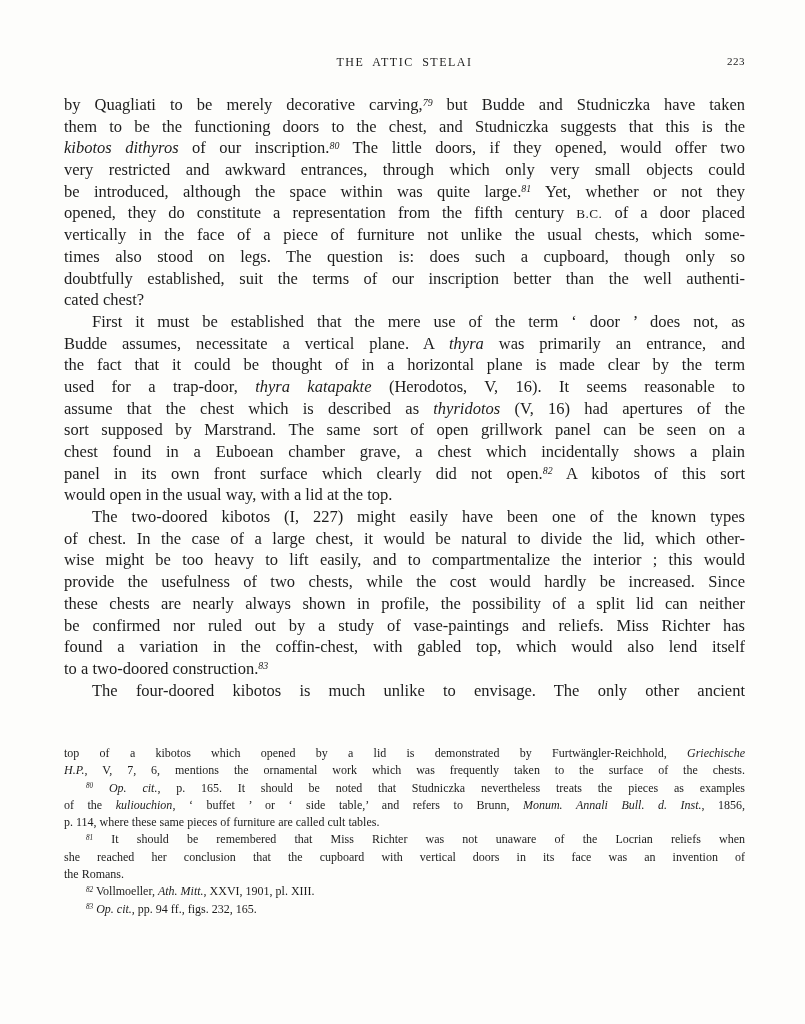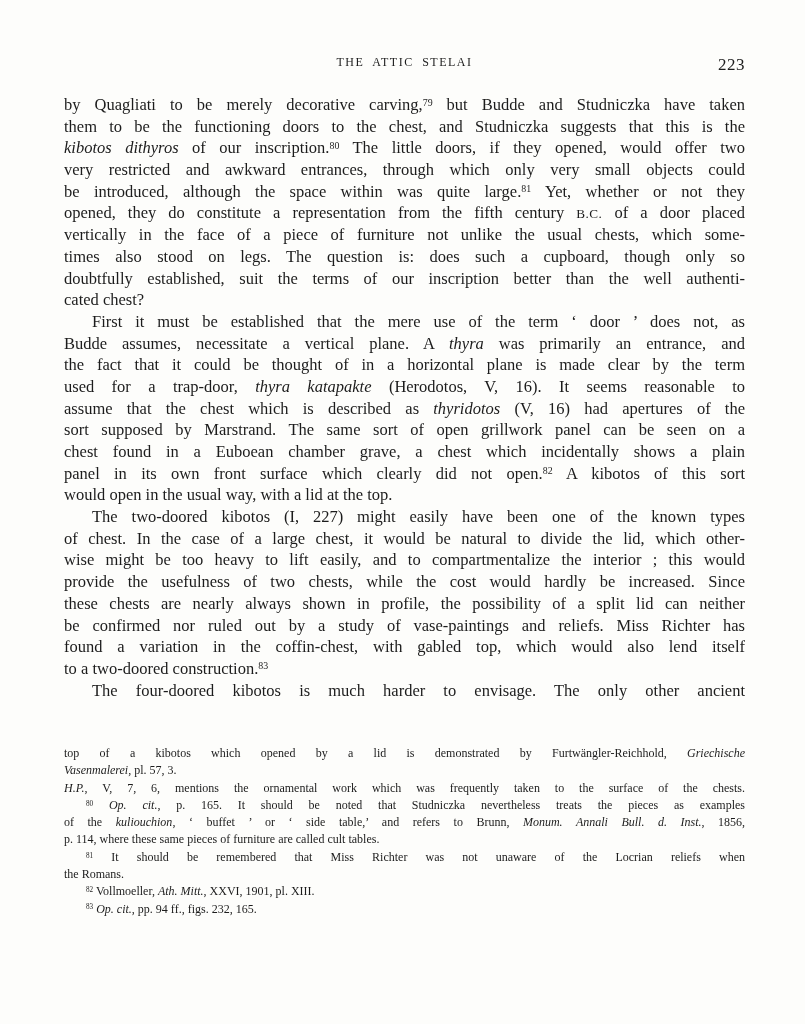--- a/index.html
+++ b/index.html
@@ -27,21 +27,21 @@
     display: block;
     text-align: center;
     font-size: 12px;
     letter-spacing: 1.5px;
     word-spacing: 4px;
   }
   .pagenum {
     position: absolute;
     right: 0;
     top: 0;
-    font-size: 17px;
+    font-size: 11px;
     letter-spacing: 0.5px;
   }
   .bodytext {
     position: absolute;
     top: 94px;
     left: 64px;
     width: 681px;
     font-size: 16.5px;
   }
   .bodytext .line {
@@ -68,20 +68,21 @@
   }
   .line.j { text-align-last: justify; }
   .it { font-style: italic; }
   .sc { font-size: 80%; letter-spacing: 0.5px; }
   sup {
     font-size: 60%;
     line-height: 0;
     position: relative;
     top: -0.45em;
     vertical-align: baseline;
+    font-style: italic;
   }
 </style>
 </head>
 <body>
 
 <div class="page">
   <div class="runhead">
     <span class="runtitle">THE ATTIC STELAI</span>
     <span class="pagenum">223</span>
   </div>
@@ -113,38 +114,38 @@
         <div class="line j ind"><span>The two-doored kibotos (I, 227) might easily have been one of the known types</span></div>
         <div class="line j"><span>of chest. In the case of a large chest, it would be natural to divide the lid, which other-</span></div>
         <div class="line j"><span>wise might be too heavy to lift easily, and to compartmentalize the interior ; this would</span></div>
         <div class="line j"><span>provide the usefulness of two chests, while the cost would hardly be increased. Since</span></div>
         <div class="line j"><span>these chests are nearly always shown in profile, the possibility of a split lid can neither</span></div>
         <div class="line j"><span>be confirmed nor ruled out by a study of vase-paintings and reliefs. Miss Richter has</span></div>
         <div class="line j"><span>found a variation in the coffin-chest, with gabled top, which would also lend itself</span></div>
         <div class="line"><span>to a two-doored construction.</span><sup>83</sup></div>
       </div>
       <div>
-        <div class="line j ind"><span>The four-doored kibotos is much harder to envisage. The only other ancient</span></div>
+        <div class="line j ind"><span>The four-doored kibotos is much unlike to envisage. The only other ancient</span></div>
       </div>
     </div>
   <div class="footnotes" id="footnote-lines">
       <div>
         <div class="line j"><span>top of a kibotos which opened by a lid is demonstrated by Furtwängler-Reichhold, </span><span class="it">Griechische</span></div>
-        <div class="line"><span class="it">Vasenmalerei</span><span>, pl. 57, 3.</span></div>
       </div>
       <div>
         <div class="line j"><span class="it">H.P.</span><span>, V, 7, 6, mentions the ornamental work which was frequently taken to the surface of the chests.</span></div>
       </div>
       <div>
         <div class="line j ind"><sup>80</sup><span> </span><span class="it">Op. cit.</span><span>, p. 165. It should be noted that Studniczka nevertheless treats the pieces as examples</span></div>
         <div class="line j"><span>of the </span><span class="it">kuliouchion</span><span>, ‘ buffet ’ or ‘ side table,’ and refers to Brunn, </span><span class="it">Monum. Annali Bull. d. Inst.</span><span>, 1856,</span></div>
         <div class="line"><span>p. 114, where these same pieces of furniture are called cult tables.</span></div>
       </div>
       <div>
         <div class="line j ind"><sup>81</sup><span> It should be remembered that Miss Richter was not unaware of the Locrian reliefs when</span></div>
+        <div class="line j"><span>she reached her conclusion that the cupboard with vertical doors in its face was an invention of</span></div>
         <div class="line"><span>the Romans.</span></div>
       </div>
       <div>
         <div class="line ind"><sup>82</sup><span> Vollmoeller, </span><span class="it">Ath. Mitt.</span><span>, XXVI, 1901, pl. XIII.</span></div>
       </div>
       <div>
         <div class="line ind"><sup>83</sup><span> </span><span class="it">Op. cit.</span><span>, pp. 94 ff., figs. 232, 165.</span></div>
       </div>
     </div>
 </div>

